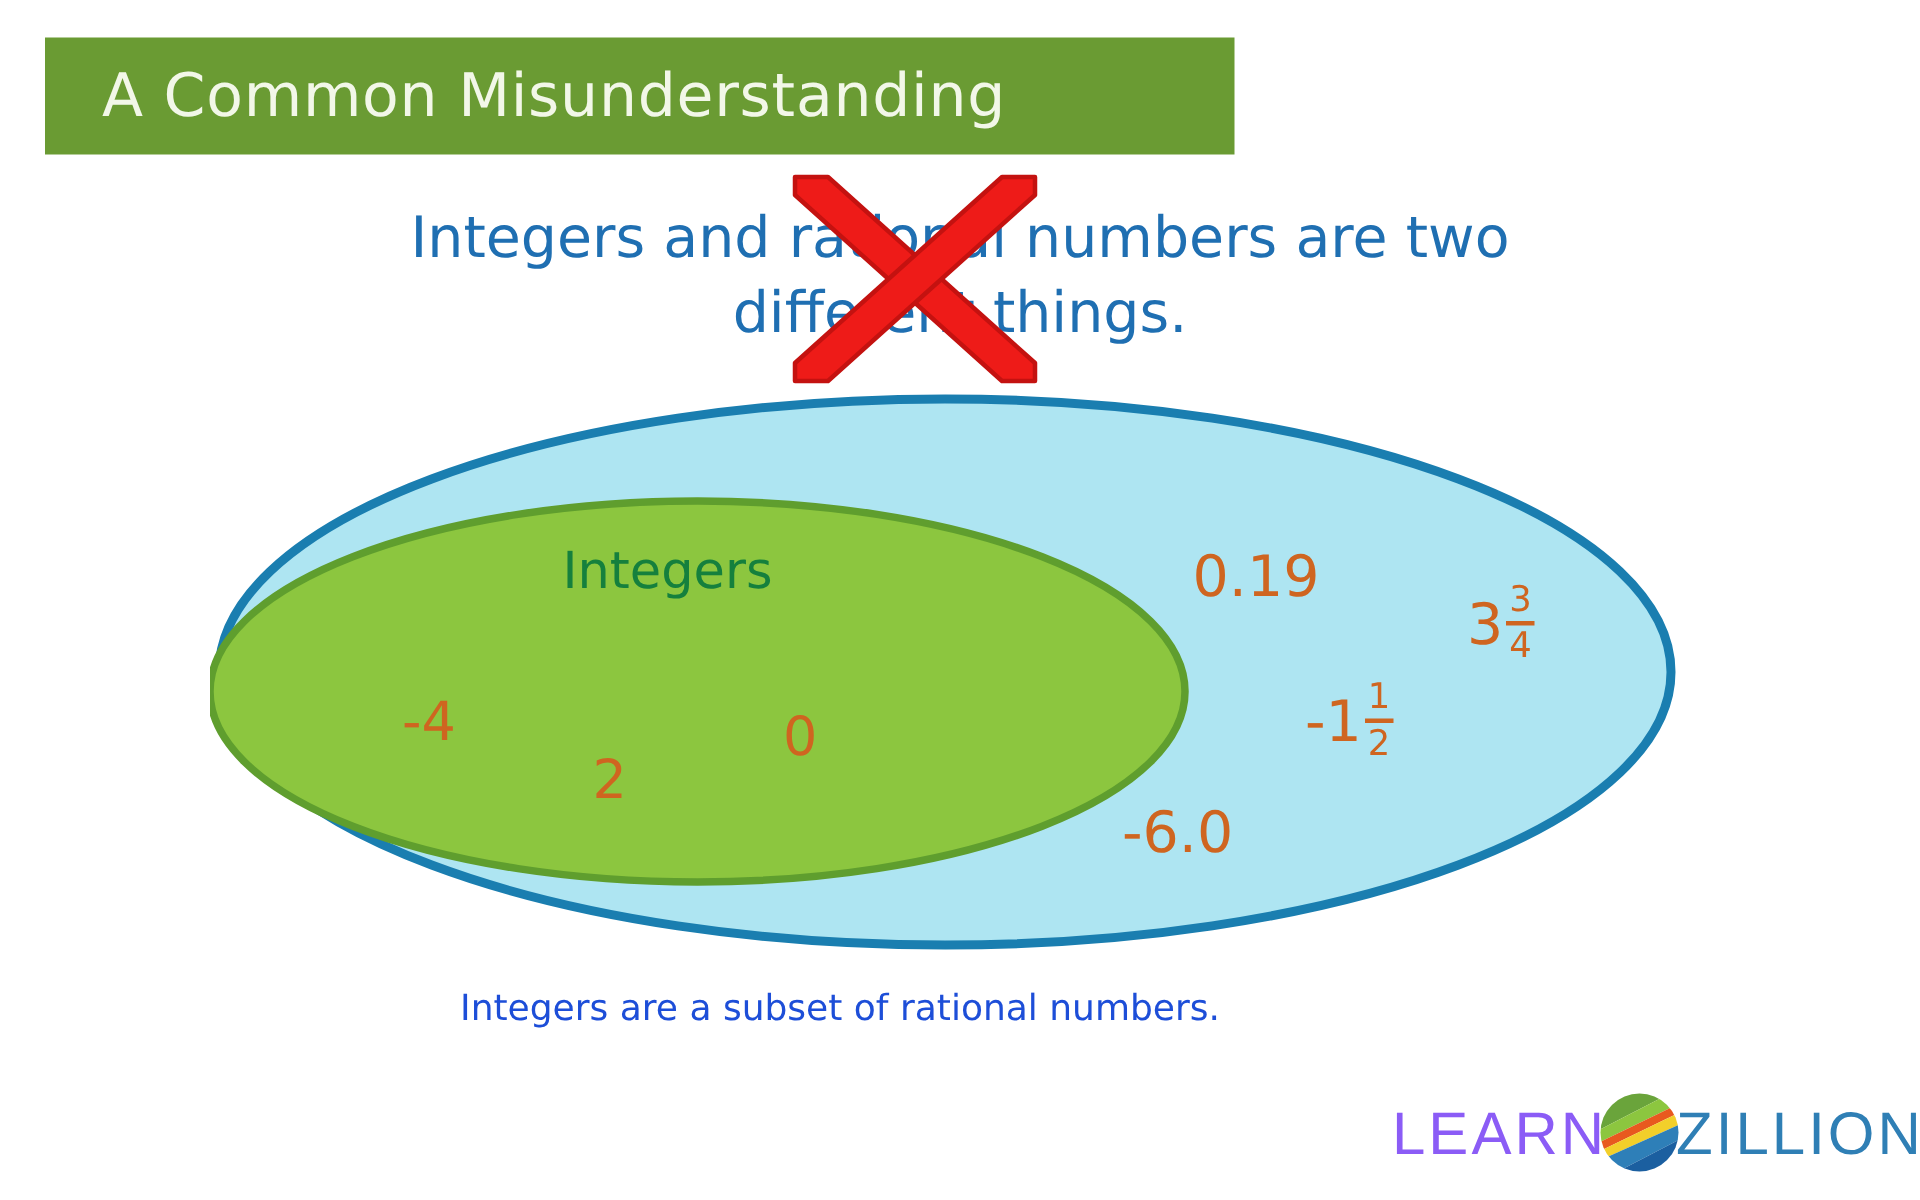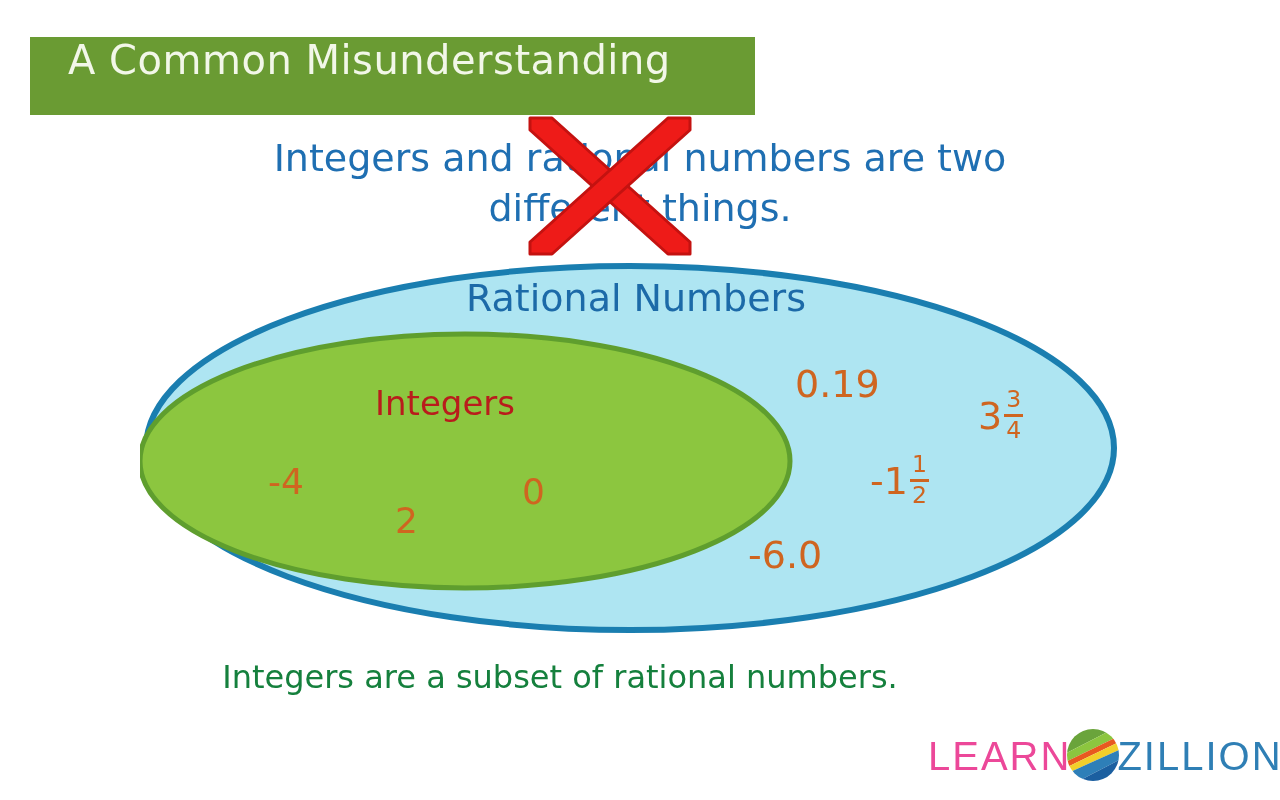--- a/index.html
+++ b/index.html
@@ -13,25 +13,25 @@
     position: relative;
     overflow: hidden;
     font-family: "DejaVu Sans", sans-serif;
   }
 
   
   #title-banner {
     position: absolute;
     left: 30px;
     top: 25px;
-    width: 725px;
+    width: 793px;
     height: 78px;
     background: #6a9b33;
     display: flex;
-    margin-top: 12px;
+    align-items: center;
   }
   #title-banner .title-text {
     color: #f2f7e8;
     font-size: 40px;
     font-family: "DejaVu Sans", sans-serif;
     font-weight: 400;
     letter-spacing: 0.5px;
     padding-left: 38px;
     white-space: nowrap;
   }
@@ -81,23 +81,22 @@
     width: 400px;
     text-align: center;
     color: #1c6aa8;
     font-size: 38px;
   }
   #integers-label {
     left: 185px;
     top: 103px;
     width: 240px;
     text-align: center;
-    color: #b91c1c;
+    color: #15803d;
     font-size: 34px;
-    margin-top: 22px;
   }
   .num {
     position: absolute;
     color: #cf6520;
     font-family: "DejaVu Sans", sans-serif;
     white-space: nowrap;
     line-height: 1;
   }
   
   #num-neg4  { left: 128px; top: 206px; font-size: 36px; }
@@ -133,37 +132,37 @@
   }
   .frac .denom { padding: 0 2px; }
 
   
   #caption {
     position: absolute;
     left: 0;
     top: 658px;
     width: 1120px;
     text-align: center;
-    color: #15803d;
-    font-size: 32px;
+    color: #1d4ed8;
+    font-size: 24px;
     font-family: "DejaVu Sans", sans-serif;
     white-space: nowrap;
   }
 
   
   #logo {
     position: absolute;
     left: 928px;
     top: 728px;
     height: 56px;
     display: flex;
     align-items: center;
   }
   #logo .logo-learn {
-    color: #ec4899;
+    color: #8b5cf6;
     font-size: 40px;
     letter-spacing: 2px;
     font-family: "Liberation Sans", sans-serif;
   }
   #logo .logo-zillion {
     color: #2f7fb5;
     font-size: 40px;
     letter-spacing: 2px;
     font-family: "Liberation Sans", sans-serif;
   }
@@ -193,21 +192,20 @@
     <polygon points="168,2 146,2 8,126 8,138 30,138 168,14" fill="#ee1b18"></polygon>
   </g>
 </svg>
 
 <div id="venn">
   <svg width="990" height="382" viewBox="0 0 990 382" xmlns="http://www.w3.org/2000/svg">
     <ellipse cx="490" cy="190" rx="484" ry="182" fill="#aee5f2" stroke="#1a7eb0" stroke-width="6"></ellipse>
     <ellipse cx="325" cy="203" rx="325" ry="127" fill="#8cc63f" stroke="#5f9e2e" stroke-width="5"></ellipse>
   </svg>
 
-  <div class="venn-label" id="rational-label">Rational Numbers</div>
   <div class="venn-label" id="integers-label">Integers</div>
 
   
   <div class="num" id="num-neg4">‑4</div>
   <div class="num" id="num-2">2</div>
   <div class="num" id="num-0">0</div>
 
   
   <div class="num" id="num-025">0.19</div>
 

